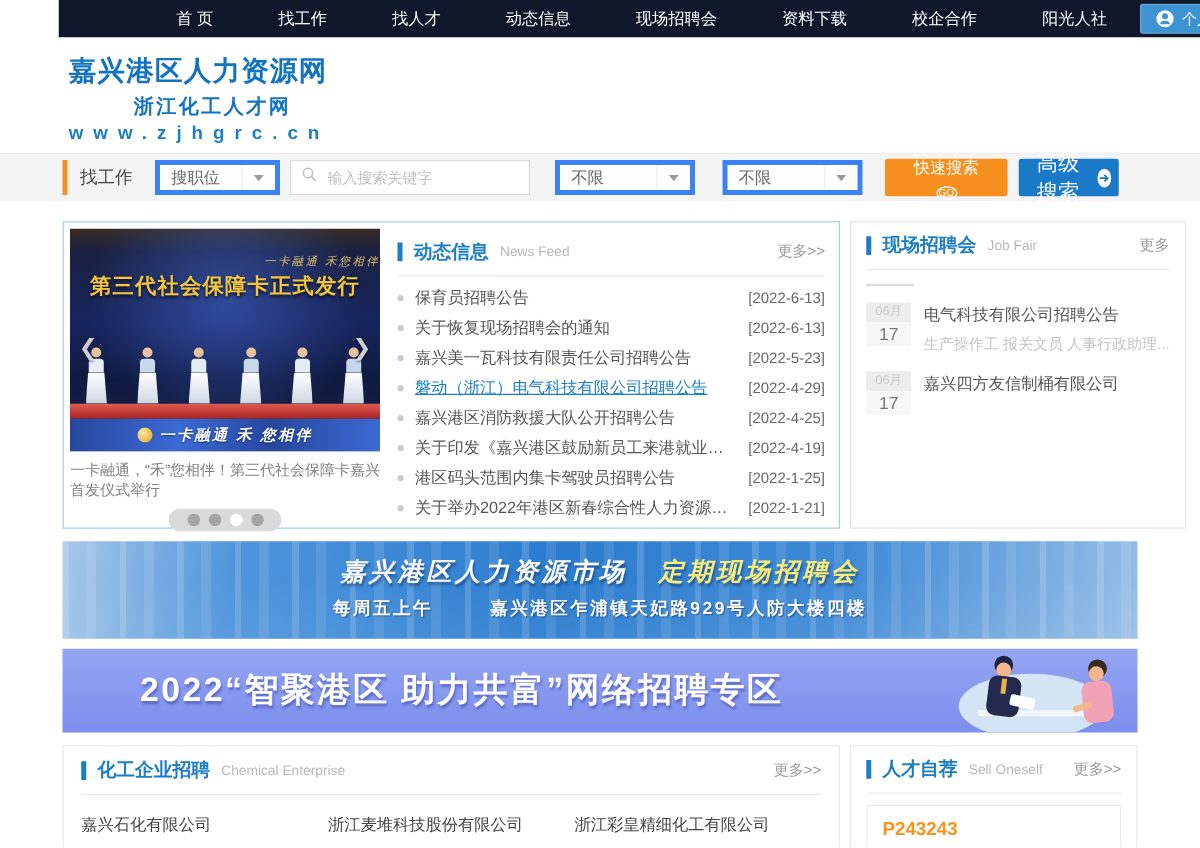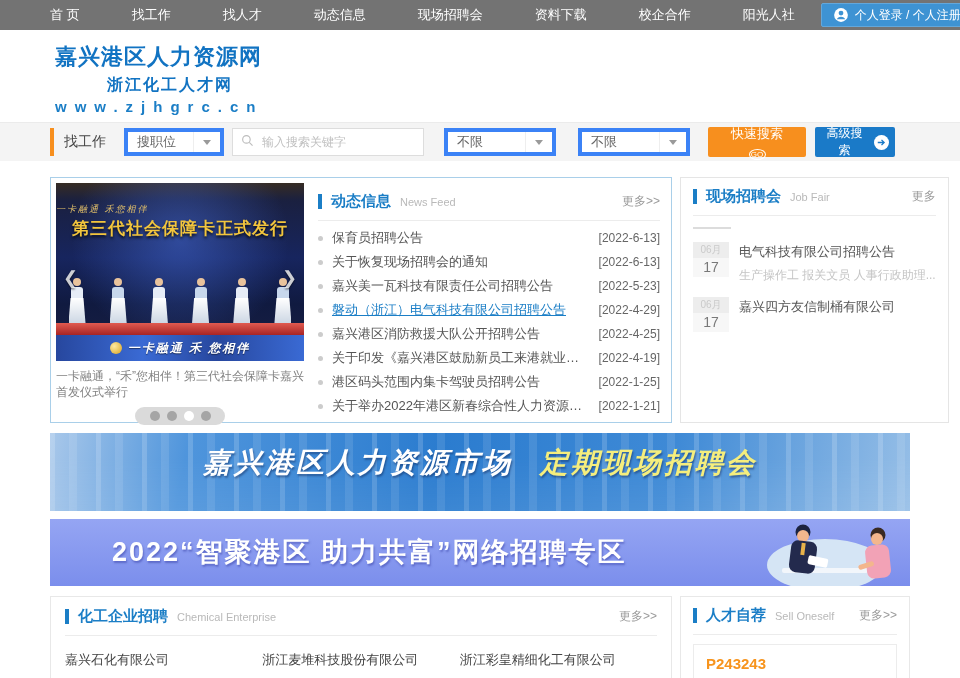--- a/index.html
+++ b/index.html
@@ -1,20 +1,20 @@
 <!DOCTYPE html>
 <html><head>
 <meta charset="utf-8">
 <style>
   html,body{margin:0;padding:0;}
   body{font-family:"Liberation Sans",sans-serif;background:#fff;}
   .page{width:960px;height:678px;position:relative;overflow:hidden;background:#fff;}
 
   
-  .topnav{height:30px;background:#737373;display:flex;align-items:center;padding-left:24px;box-sizing:border-box;}
+  .topnav{height:30px;background:#0f172a;display:flex;align-items:center;padding-left:68px;box-sizing:border-box;margin-left:47px;}
   .topnav a.nav-link{color:#fff;font-size:13px;text-decoration:none;padding:0 26px;line-height:30px;white-space:nowrap;}
   .nav-right{margin-left:auto;display:flex;align-items:center;gap:10px;padding-right:48px;}
   .nav-btn{display:flex;align-items:center;gap:6px;background:#3e93d3;border:1px solid #63a7da;color:#fff;font-size:12px;height:22px;padding:0 11px;border-radius:2px;cursor:pointer;white-space:nowrap;}
   .nav-btn svg{display:block;}
 
   
   .header{height:92px;background:#fff;position:relative;}
   .logo-block{position:absolute;left:55px;top:12px;width:230px;}
   .logo-title{font-size:22px;font-weight:bold;color:#1173c2;letter-spacing:1px;}
   .logo-subtitle{font-size:16px;font-weight:bold;color:#1173c2;text-align:center;margin-top:3px;letter-spacing:2px;}
@@ -32,33 +32,33 @@
   .sel-job{width:100px;margin-right:8px;}
   .sel-f{width:112px;}
   .input-wrap{background:#fff;border:1px solid #ddd;height:28px;box-sizing:border-box;width:192px;display:flex;align-items:center;padding:0 8px;margin-right:20px;}
   .input-wrap svg{flex:none;margin-right:6px;}
   .input-wrap input{border:none;outline:none;font-size:12px;color:#333;width:100%;font-family:"Liberation Sans",sans-serif;}
   .input-wrap input::placeholder{color:#c0c0c0;}
   .gap22{margin-right:22px;}
   .gap18{margin-right:18px;}
   .btn-quick{background:#f78f1e;border:none;color:#fff;height:30px;width:98px;font-size:13px;display:flex;align-items:center;justify-content:center;gap:6px;cursor:pointer;margin-right:9px;border-radius:2px;font-family:"Liberation Sans",sans-serif;flex-direction:column;}
   .go-badge{border:1px solid #fff;border-radius:50%;width:15px;height:15px;font-size:8px;display:flex;align-items:center;justify-content:center;}
-  .btn-adv{background:#1a7ac8;border:none;color:#fff;height:30px;width:80px;font-size:12px;display:flex;align-items:center;justify-content:center;gap:6px;cursor:pointer;border-radius:2px;font-family:"Liberation Sans",sans-serif;}
+  .btn-adv{background:#1a7ac8;border:none;color:#fff;height:30px;width:80px;font-size:17px;display:flex;align-items:center;justify-content:center;gap:6px;cursor:pointer;border-radius:2px;font-family:"Liberation Sans",sans-serif;}
   .arr-badge{background:#fff;border-radius:50%;width:15px;height:15px;display:flex;align-items:center;justify-content:center;}
 
   
   .main-row{width:860px;margin:16px auto 0;display:flex;gap:8px;}
   .left-box{width:622px;box-sizing:border-box;border:1px solid #a9cfe9;background:#fff;display:flex;padding:5px;height:246px;}
 
   
   .carousel{width:248px;flex:none;position:relative;}
   .slide{height:178px;position:relative;overflow:hidden;cursor:pointer;
     background:linear-gradient(180deg,#362c24 0%,#1a2040 10%,#17255e 42%,#101a40 68%,#1b2044 100%);}
   .slide::before{content:"";position:absolute;inset:0;background:radial-gradient(ellipse at 50% 32%,rgba(72,112,224,0.5),transparent 62%);}
-  .slide-tagline{position:absolute;top:20px;width:100%;text-align:left;color:#e3c069;font-size:9px;letter-spacing:2px;font-style:italic;}
+  .slide-tagline{position:absolute;top:20px;width:100%;text-align:right;color:#e3c069;font-size:9px;letter-spacing:2px;font-style:italic;}
   .slide-title{position:absolute;top:34px;width:100%;text-align:center;color:#f2c53d;font-size:17px;font-weight:bold;letter-spacing:1px;text-shadow:0 2px 3px rgba(0,0,0,0.8);}
   .figures{position:absolute;bottom:38px;left:10px;right:10px;display:flex;justify-content:space-between;}
   .figure{width:22px;}
   .fig-head{width:8px;height:8px;border-radius:50%;background:#e9c39c;margin:0 auto 1px;}
   .fig-torso{width:12px;height:11px;background:#e6ecf6;margin:0 auto;border-radius:3px 3px 0 0;}
   .figure:nth-child(2n) .fig-torso{background:#c7d7ec;}
   .fig-podium{width:17px;height:25px;margin:0 auto;background:linear-gradient(#ffffff,#cdd7e4);clip-path:polygon(12% 0,88% 0,100% 100%,0 100%);}
   .stage{position:absolute;bottom:26px;left:0;right:0;height:12px;background:linear-gradient(#e05a50,#a82424);}
   .banner-strip{position:absolute;bottom:0;left:0;right:0;height:26px;background:linear-gradient(90deg,#27479e,#3a6ad4 35%,#27479e 65%,#3a6ad4);display:flex;align-items:center;justify-content:center;gap:6px;}
   .banner-strip .strip-text{color:#fff;font-size:12px;font-style:italic;font-weight:bold;letter-spacing:2px;text-shadow:0 1px 1px rgba(0,0,0,0.5);}
@@ -98,21 +98,21 @@
   .fair-company{font-size:13px;color:#555;text-decoration:none;display:block;white-space:nowrap;overflow:hidden;text-overflow:ellipsis;margin:1px 0 6px;}
   .fair-jobs{font-size:12px;color:#c5c5c5;white-space:nowrap;overflow:hidden;text-overflow:ellipsis;}
 
   
   .banner1{width:860px;height:78px;margin:10px auto 0;position:relative;overflow:hidden;cursor:pointer;
     background:linear-gradient(100deg,#a9c8ea 0%,#4f95dc 16%,#2b7ccf 45%,#3f8ad6 72%,#97bfe7 100%);}
   .banner1 .cityscape{position:absolute;inset:0;opacity:0.30;
     background:
       repeating-linear-gradient(90deg,rgba(255,255,255,0.55) 0 5px,transparent 5px 19px,rgba(255,255,255,0.35) 19px 27px,transparent 27px 46px),
       linear-gradient(180deg,transparent 0 30%,rgba(255,255,255,0.25) 100%);}
-  .b1-line1{position:relative;text-align:center;margin-top:11px;font-size:28px;font-weight:bold;font-style:italic;letter-spacing:3px;text-shadow:1px 2px 2px rgba(10,30,80,0.45);white-space:nowrap;}
+  .b1-line1{position:relative;text-align:center;margin-top:11px;font-size:20px;font-weight:bold;font-style:italic;letter-spacing:3px;text-shadow:1px 2px 2px rgba(10,30,80,0.45);white-space:nowrap;}
   .b1-white{color:#ffffff;}
   .b1-yellow{color:#f5ee7d;margin-left:16px;}
   .b1-line2{position:relative;text-align:center;color:#fff;font-size:14px;font-weight:bold;margin-top:7px;letter-spacing:2px;text-shadow:1px 1px 1px rgba(10,30,80,0.45);white-space:nowrap;}
   .b1-addr{margin-left:40px;}
 
   
   .banner2{width:860px;height:67px;margin:8px auto 0;position:relative;overflow:hidden;cursor:pointer;
     background:linear-gradient(180deg,#95a5f3 0%,#7b8eec 100%);}
   .b2-text{position:relative;line-height:67px;padding-left:62px;color:#fff;font-size:27px;font-weight:bold;letter-spacing:2px;text-shadow:1px 2px 2px rgba(60,70,170,0.55);white-space:nowrap;}
   .b2-illu{position:absolute;right:0;top:0;height:67px;}
@@ -348,20 +348,24 @@
       </div>
     </div>
   </div>
 
   <div class="banner1">
     <div class="cityscape"></div>
     <div class="b1-line1">
       <span class="b1-white">嘉兴港区人力资源市场</span>
       <span class="b1-yellow">定期现场招聘会</span>
     </div>
+    <div class="b1-line2">
+      <span>每周五上午</span>
+      <span class="b1-addr">嘉兴港区乍浦镇天妃路929号人防大楼四楼</span>
+    </div>
   </div>
 
   <div class="banner2">
     <div class="b2-text">2022“智聚港区 助力共富”网络招聘专区</div>
     <svg class="b2-illu" width="220" height="67" viewBox="0 0 220 67">
       <ellipse cx="135" cy="46" rx="58" ry="26" fill="#d9e9f4" opacity="0.95"></ellipse>
       <rect x="92" y="49" width="86" height="5" rx="2" fill="#f2f6fb"></rect>
       <circle cx="113" cy="13" r="7.5" fill="#1c2340"></circle>
       <circle cx="113" cy="17" r="6" fill="#f3b68d"></circle>
       <rect x="100" y="22" width="26" height="32" rx="7" fill="#232a4d" transform="rotate(7 113 38)"></rect>

